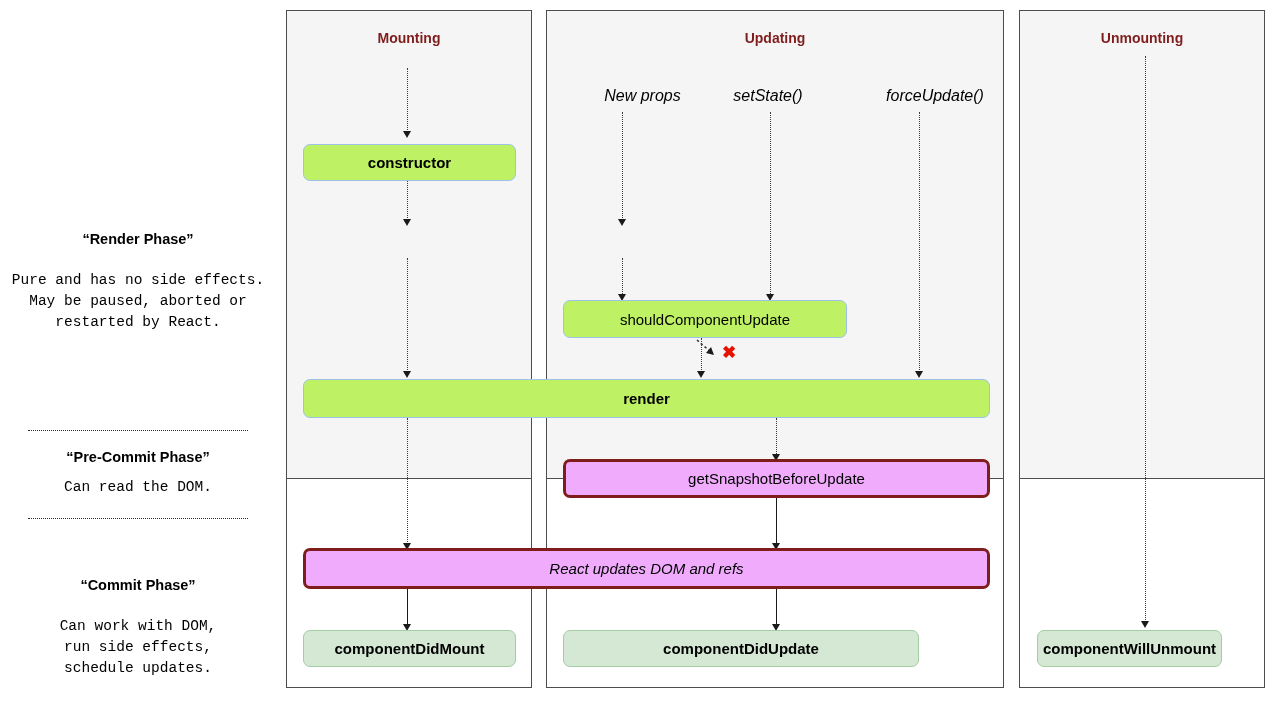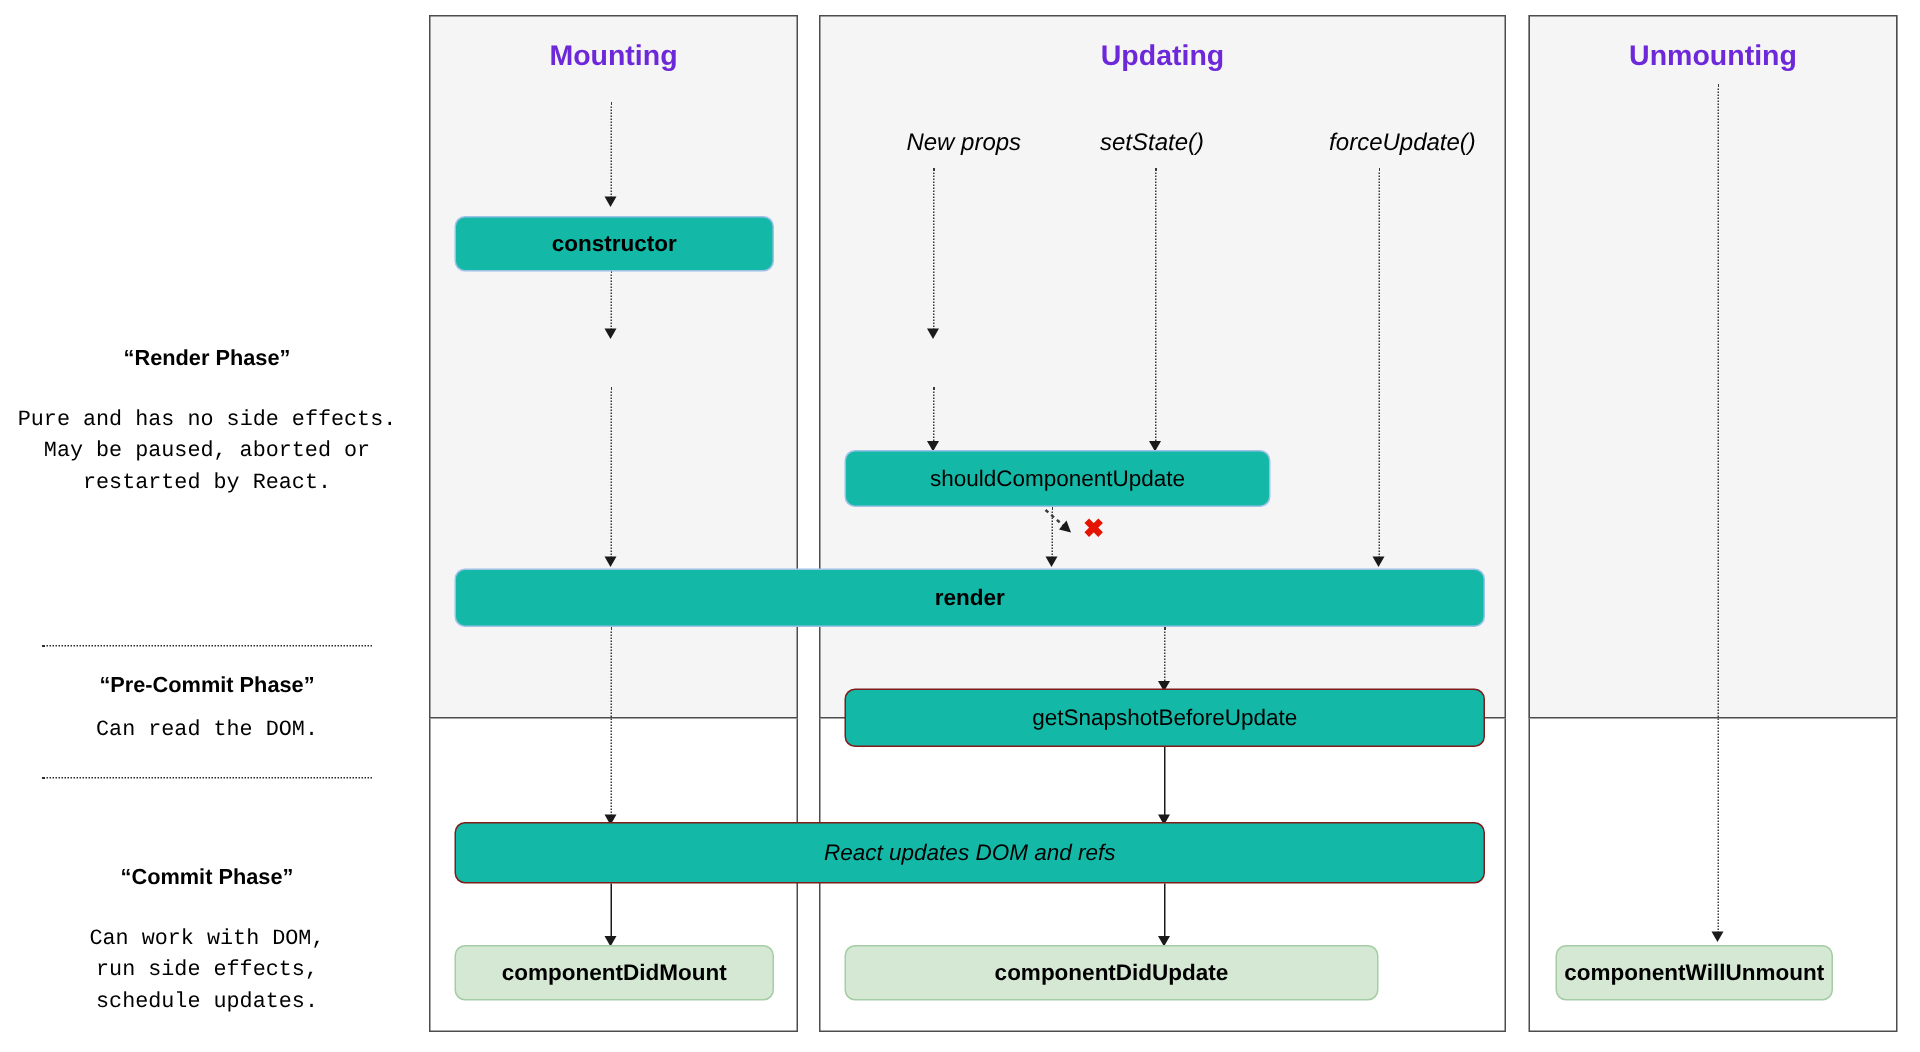--- a/index.html
+++ b/index.html
@@ -26,22 +26,22 @@
   .col-grayband {
     position: absolute;
     background: #f5f5f5;
     border: 1px solid #4d4d4d;
     border-bottom: 1px solid #4d4d4d;
   }
   .col-title {
     position: absolute;
     text-align: center;
     font-weight: bold;
-    font-size: 19px;
-    color: #6d28d9;
+    font-size: 14px;
+    color: #7f1d1d;
     line-height: 20px;
   }
 
   
   .legend-title {
     position: absolute;
     text-align: center;
     font-weight: bold;
     font-size: 14.5px;
     color: #000;
@@ -67,22 +67,22 @@
     position: absolute;
     border-radius: 7px;
     display: flex;
     align-items: center;
     justify-content: center;
     font-size: 15px;
     color: #000;
     text-align: center;
     padding: 0 8px;
   }
-  .node.blue   { background: #14b8a6; border: 1px solid #9cc2e8; }
-  .node.yellow { background: #14b8a6; border: 1px solid #7f1d1d; }
+  .node.blue   { background: #bef264; border: 1px solid #9cc2e8; }
+  .node.yellow { background: #f0abfc; border: 3px solid #7f1d1d; }
   .node.green  { background: #d5e8d4; border: 1px solid #a5cda3; }
   .node.bold   { font-weight: bold; }
   .node.italic { font-style: italic; }
 
   
   .trigger {
     position: absolute;
     font-style: italic;
     font-size: 16px;
     color: #000;

